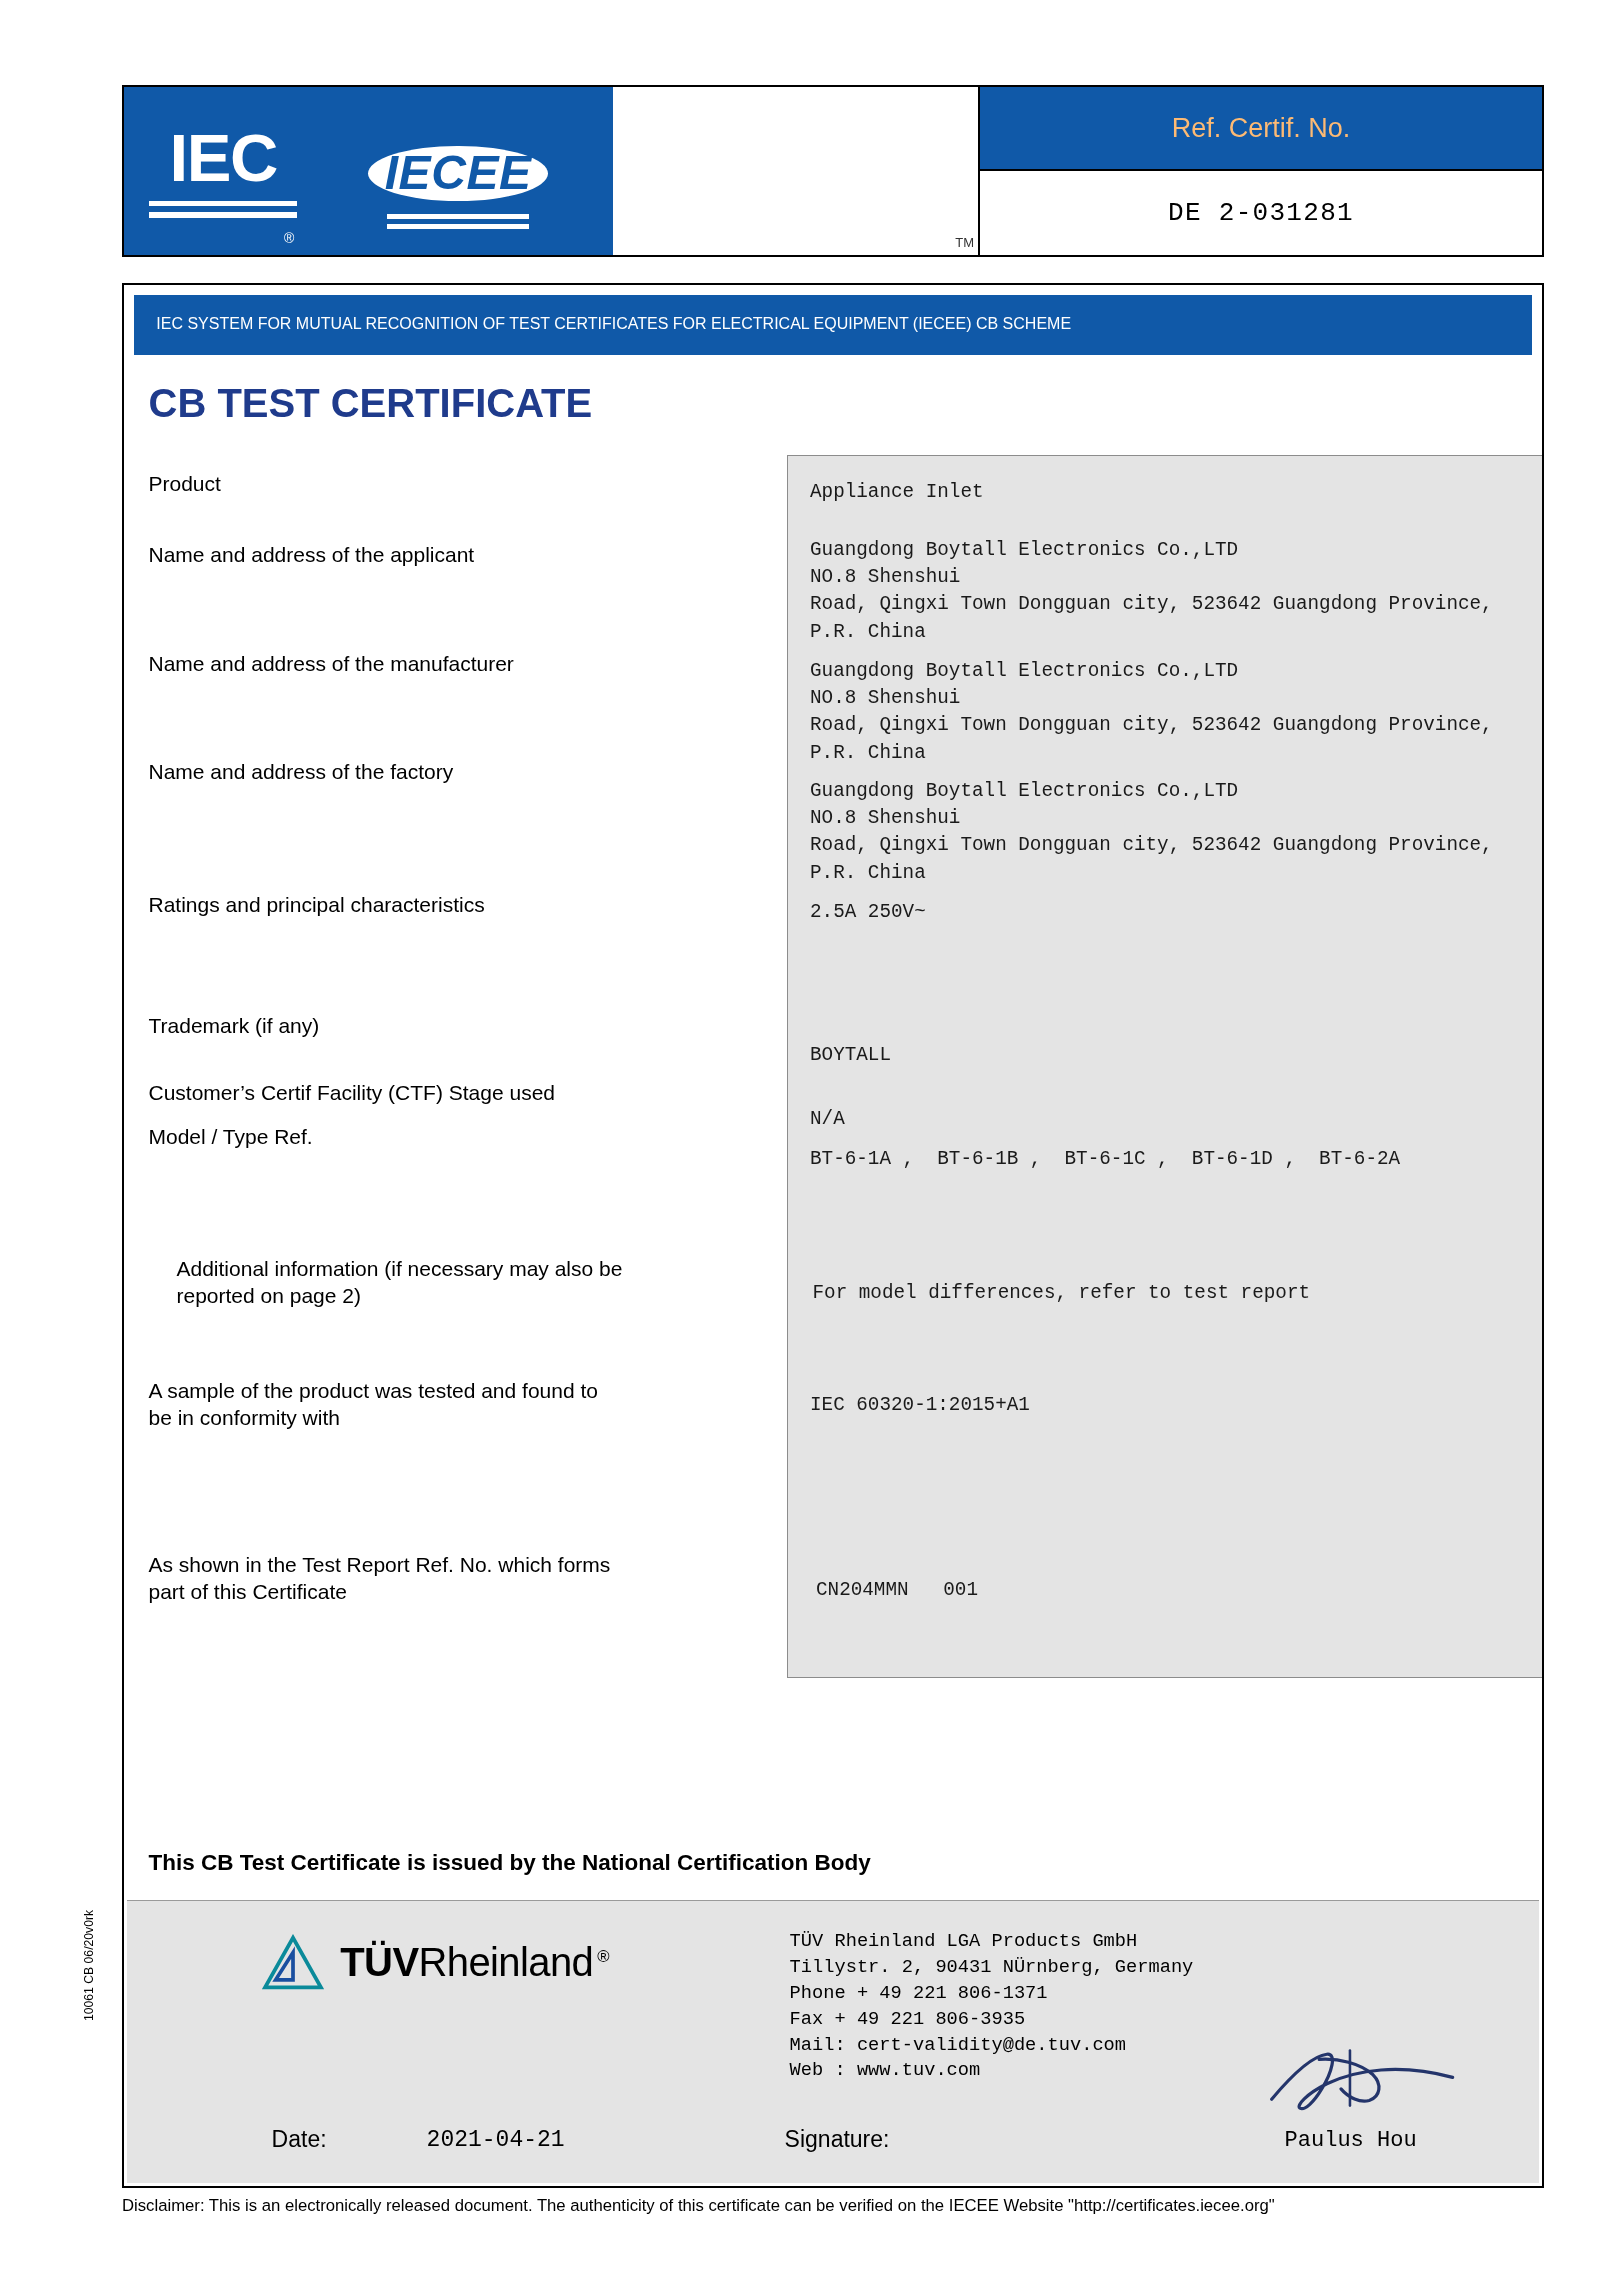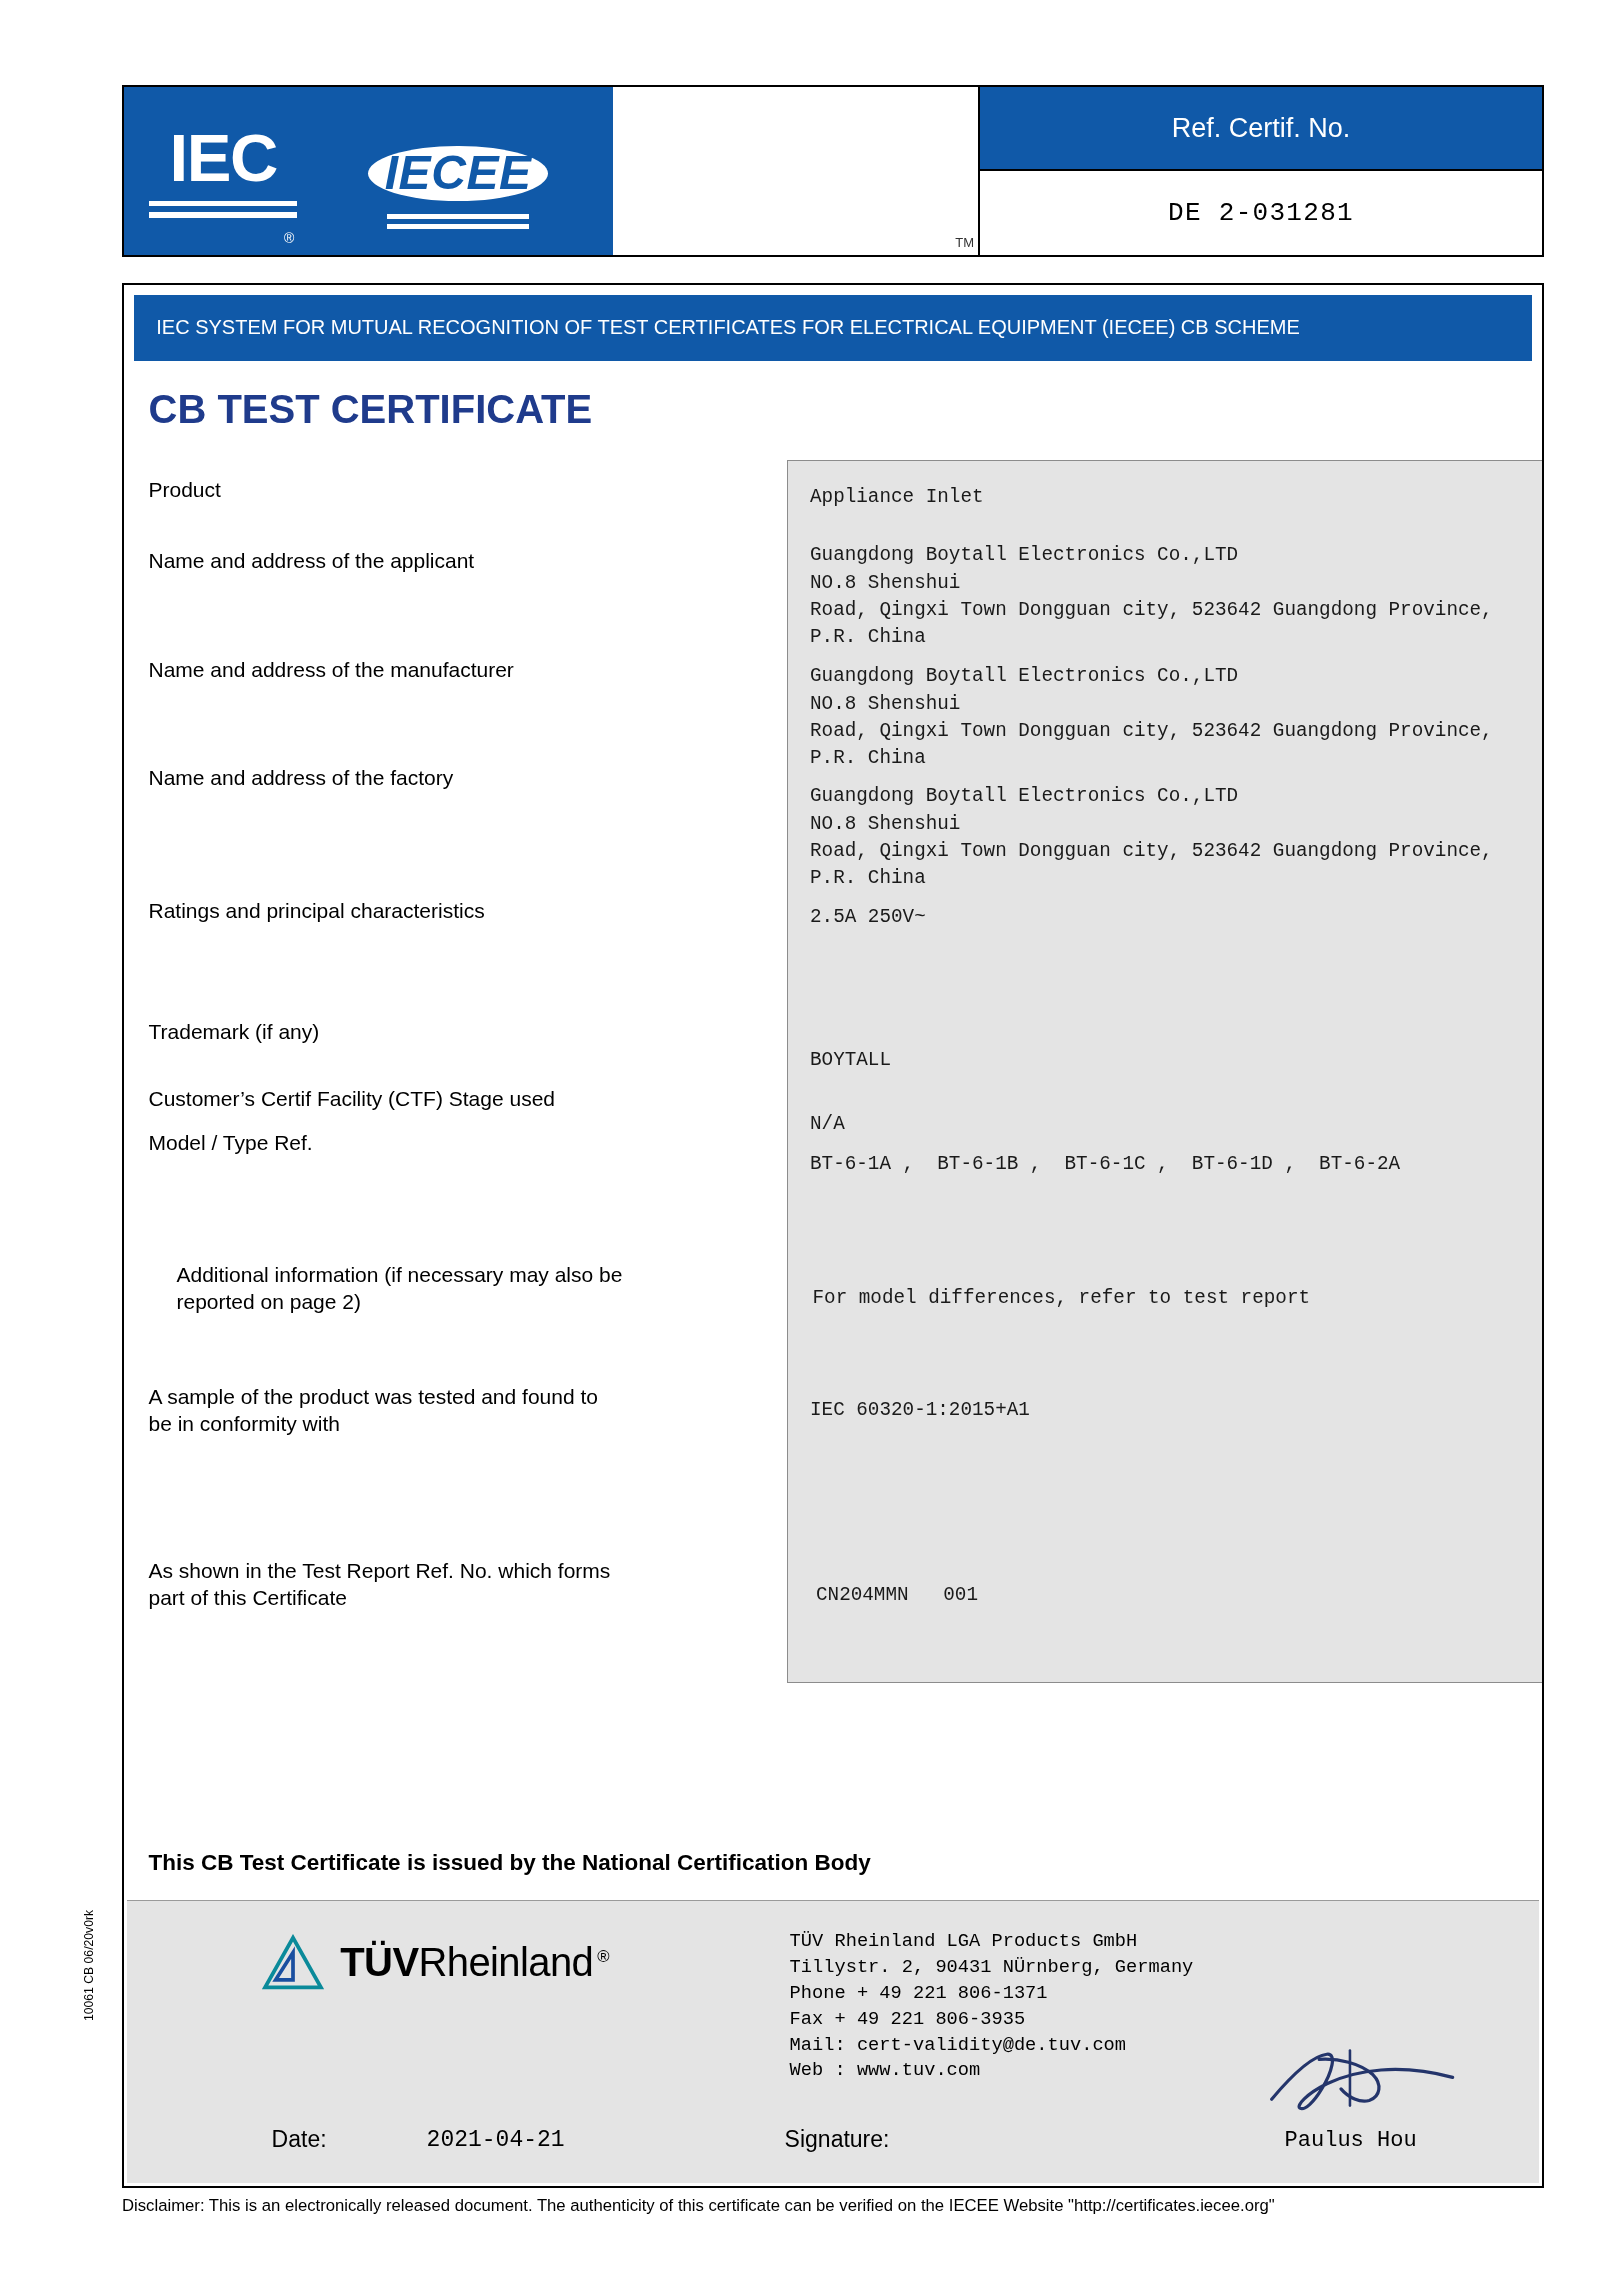--- a/index.html
+++ b/index.html
@@ -128,21 +128,21 @@
   }
   .ref-cell {
     flex: 1;
     display: flex;
     flex-direction: column;
     box-sizing: border-box;
   }
   .ref-title {
     height: 50%;
     background: #1059a8;
-    color: #ffffff;
+    color: #fdba74;
     display: flex;
     align-items: center;
     justify-content: center;
     font-size: 27px;
     border-bottom: 2.6px solid #000;
     box-sizing: border-box;
   }
   .ref-value {
     height: 50%;
     display: flex;
@@ -163,21 +163,21 @@
     height: 1905px;
     border: 2.6px solid #000;
     box-sizing: border-box;
     background: #fff;
     overflow: hidden;
   }
   .blue-banner {
     margin: 10.3px;
     background: #1059a8;
     color: #fff;
-    font-size: 20px;
+    font-size: 16px;
     line-height: 1.42;
     padding: 18px 22px 19.3px 22px;
     box-sizing: border-box;
   }
   .cb-title {
     margin: 26px 0 0 24.5px;
     color: #1f3b8c;
     font-size: 40px;
     font-weight: bold;
   }

